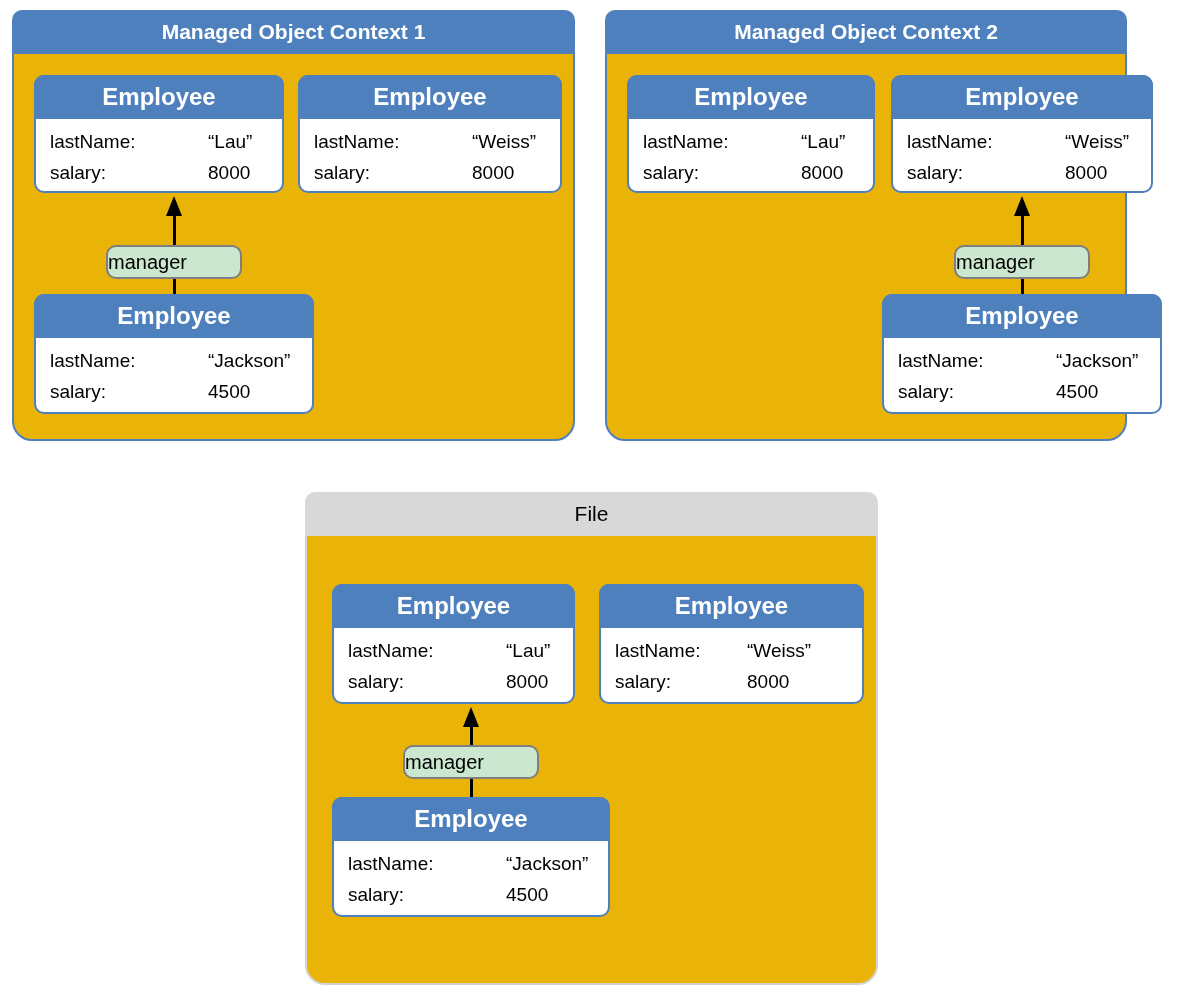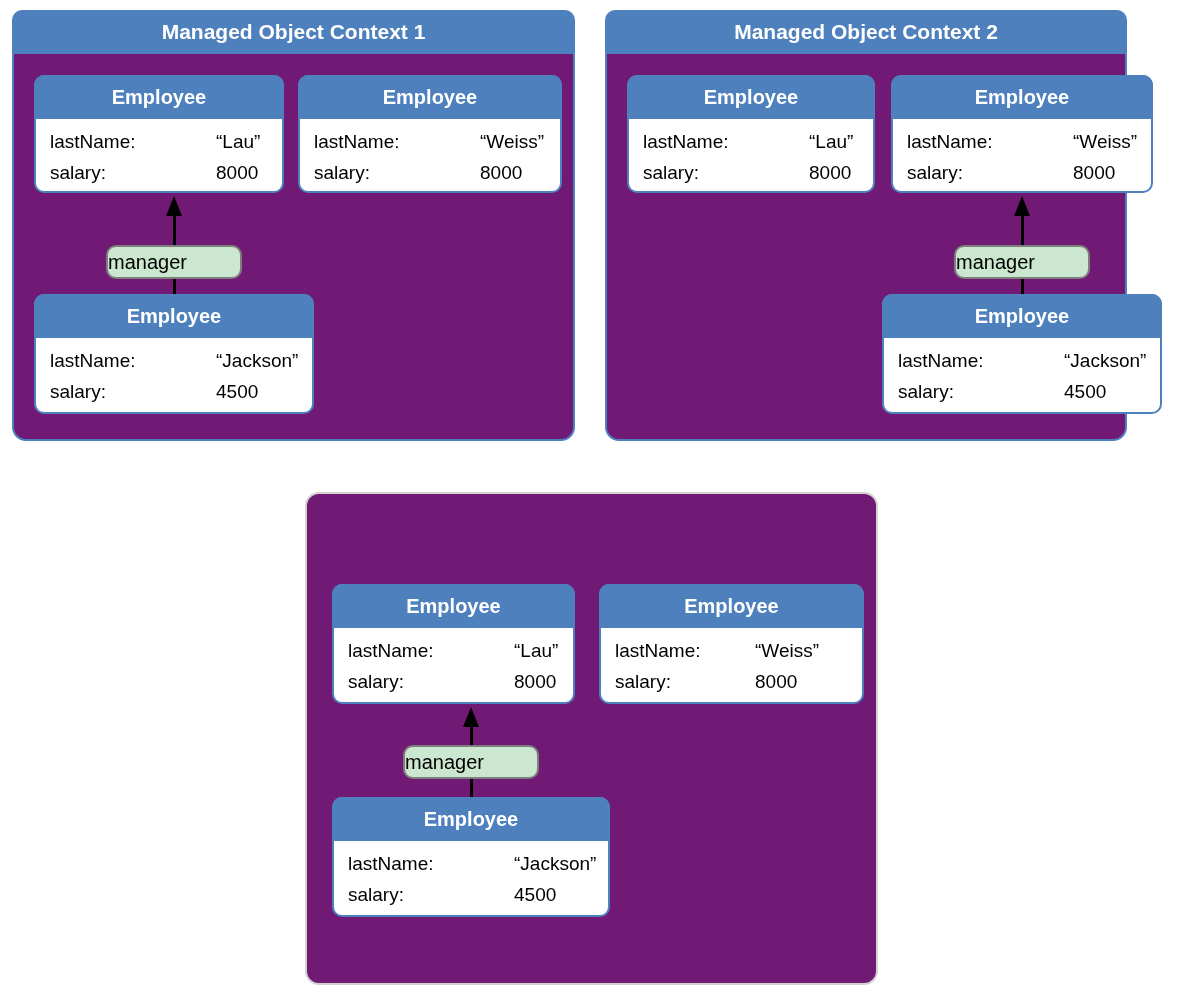--- a/index.html
+++ b/index.html
@@ -8,23 +8,23 @@
     width: 1184px;
     height: 996px;
     background: #ffffff;
     font-family: "Liberation Sans", sans-serif;
     color: #000;
   }
   
   .ctx {
     position: absolute;
     box-sizing: border-box;
-    background: #701a75;
+    background: #eab308;
     border: 2px solid var(--header-blue);
-    border-radius: 14px;
+    border-radius: 20px;
   }
   .ctx-header {
     box-sizing: border-box;
     margin: -2px -2px 0 -2px;
     height: 44px;
     border-radius: 10px 10px 0 0;
     background: var(--header-blue);
     display: flex;
     align-items: center;
     justify-content: center;
@@ -51,28 +51,28 @@
     box-sizing: border-box;
     margin: -2px -2px 0 -2px;
     height: 44px;
     border-radius: 10px 10px 0 0;
     background: var(--header-blue);
     display: flex;
     align-items: center;
     justify-content: center;
     color: #ffffff;
     font-weight: bold;
-    font-size: 20px;
+    font-size: 24px;
   }
   .emp-body {
     padding: 7px 6px 0 14px;
     font-size: 19px;
     line-height: 31px;
   }
-  .emp-row { display: flex; gap: 8px; }
+  .emp-row { display: flex; }
   .emp-row .lbl { width: 158px; flex: none; }
   .emp-row .val { flex: none; }
   
   .pill {
     position: absolute;
     box-sizing: border-box;
     width: 136px;
     height: 34px;
     background: var(--pill-green);
     border: 2px solid var(--pill-border);
@@ -219,20 +219,23 @@
         </div>
         <div class="emp-row">
           <span class="lbl">salary:</span>
           <span class="val">4500</span>
         </div>
       </div>
     </div>
   </div>
 
   <div class="ctx file-ctx" style="left:305px; top:492px; width:573px; height:493px;">
+    <div class="ctx-header">
+      <span>File</span>
+    </div>
 
     <div class="emp" style="left:25px; top:90px; width:243px; height:120px;">
       <div class="emp-header">
         <span>Employee</span>
       </div>
       <div class="emp-body">
         <div class="emp-row">
           <span class="lbl">lastName:</span>
           <span class="val">“Lau”</span>
         </div>

